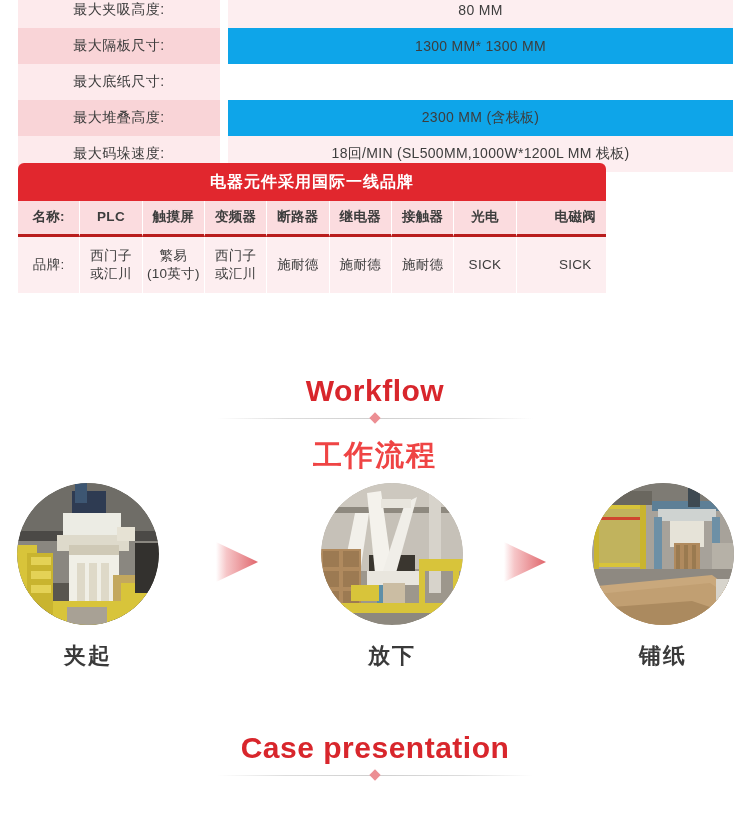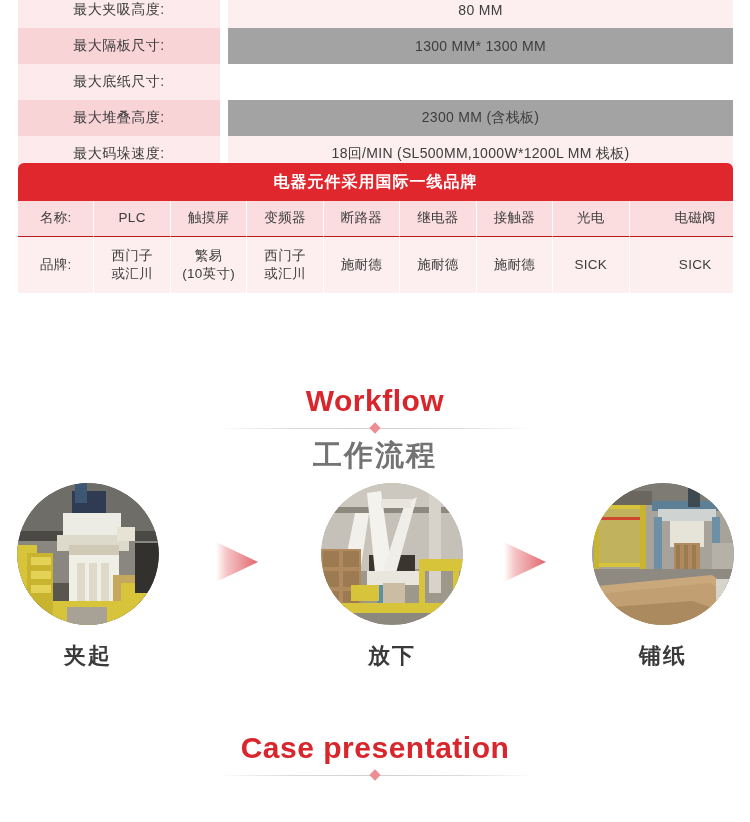--- a/index.html
+++ b/index.html
@@ -24,29 +24,29 @@
     display: flex; align-items: center; justify-content: center;
     font-size: 14px; color: #3d3d3d; letter-spacing: .5px;
   }
   .spec-gap { width: 8px; background:#fff; }
   .spec-value {
     flex: 1;
     display: flex; align-items: center; justify-content: center;
     font-size: 14px; color: #3d3d3d; letter-spacing: .3px;
   }
   .spec-row.dark .spec-label { background: #f9d4d7; }
-  .spec-row.dark .spec-value { background: #a3a3a3; }
+  .spec-row.dark .spec-value { background: #0ea5e9; }
   .spec-row.light .spec-label { background: #fdeaec; }
   .spec-row.light .spec-value { background: #fdeef0; }
 
   
   .brand-table {
     position: absolute;
     left: 18px; top: 163px;
-    width: 715px;
+    width: 588px;
   }
   .brand-header {
     height: 38px;
     background: #e1272e;
     border-radius: 6px 6px 0 0;
     color: #ffffff;
     font-size: 16px;
     font-weight: bold;
     display: flex; align-items: center; justify-content: center;
     letter-spacing: 1px;
@@ -59,21 +59,21 @@
     display: flex; flex-direction: column;
     align-items: center; justify-content: center;
     font-size: 13.5px;
     color: #3d3d3d;
     border-right: 1px solid #ffffff;
     line-height: 1.35;
     text-align: center;
     letter-spacing: .3px;
   }
   .brand-cell:last-child { border-right: none; padding-left: 28px; }
-  .brand-row.r1 .brand-cell { border-bottom: 1px solid #b91c1c; }
+  .brand-row.r1 .brand-cell { border-bottom: 3px solid #b91c1c; font-weight: bold; }
 
   
   .section-title { position: absolute; width: 750px; text-align: center; }
   .section-title .en {
     font-size: 30px;
     font-weight: bold;
     color: #d8262c;
     letter-spacing: .5px;
     line-height: 1.1;
   }
@@ -92,27 +92,27 @@
     position: absolute;
     left: 50%; top: 3px;
     width: 8px; height: 8px;
     margin-left: -4px;
     background: #ec8e93;
     transform: rotate(45deg);
   }
   .section-title .cn {
     font-size: 29px;
     font-weight: bold;
-    color: #737373;
+    color: #ef4444;
     letter-spacing: 2px;
     line-height: 1.25;
-    margin-top: 2px;
-  }
-
-  #workflow-title { top: 384px; }
+    margin-top: 12px;
+  }
+
+  #workflow-title { top: 374px; }
   #case-title { top: 731px; }
 
   
   .workflow { position: absolute; top: 483px; left: 0; width: 748px; height: 190px; }
   .step { position: absolute; width: 146px; text-align: center; }
   #step-1 { left: 15px; }
   #step-2 { left: 319px; }
   #step-3 { left: 590px; }
 
   .thumb {

